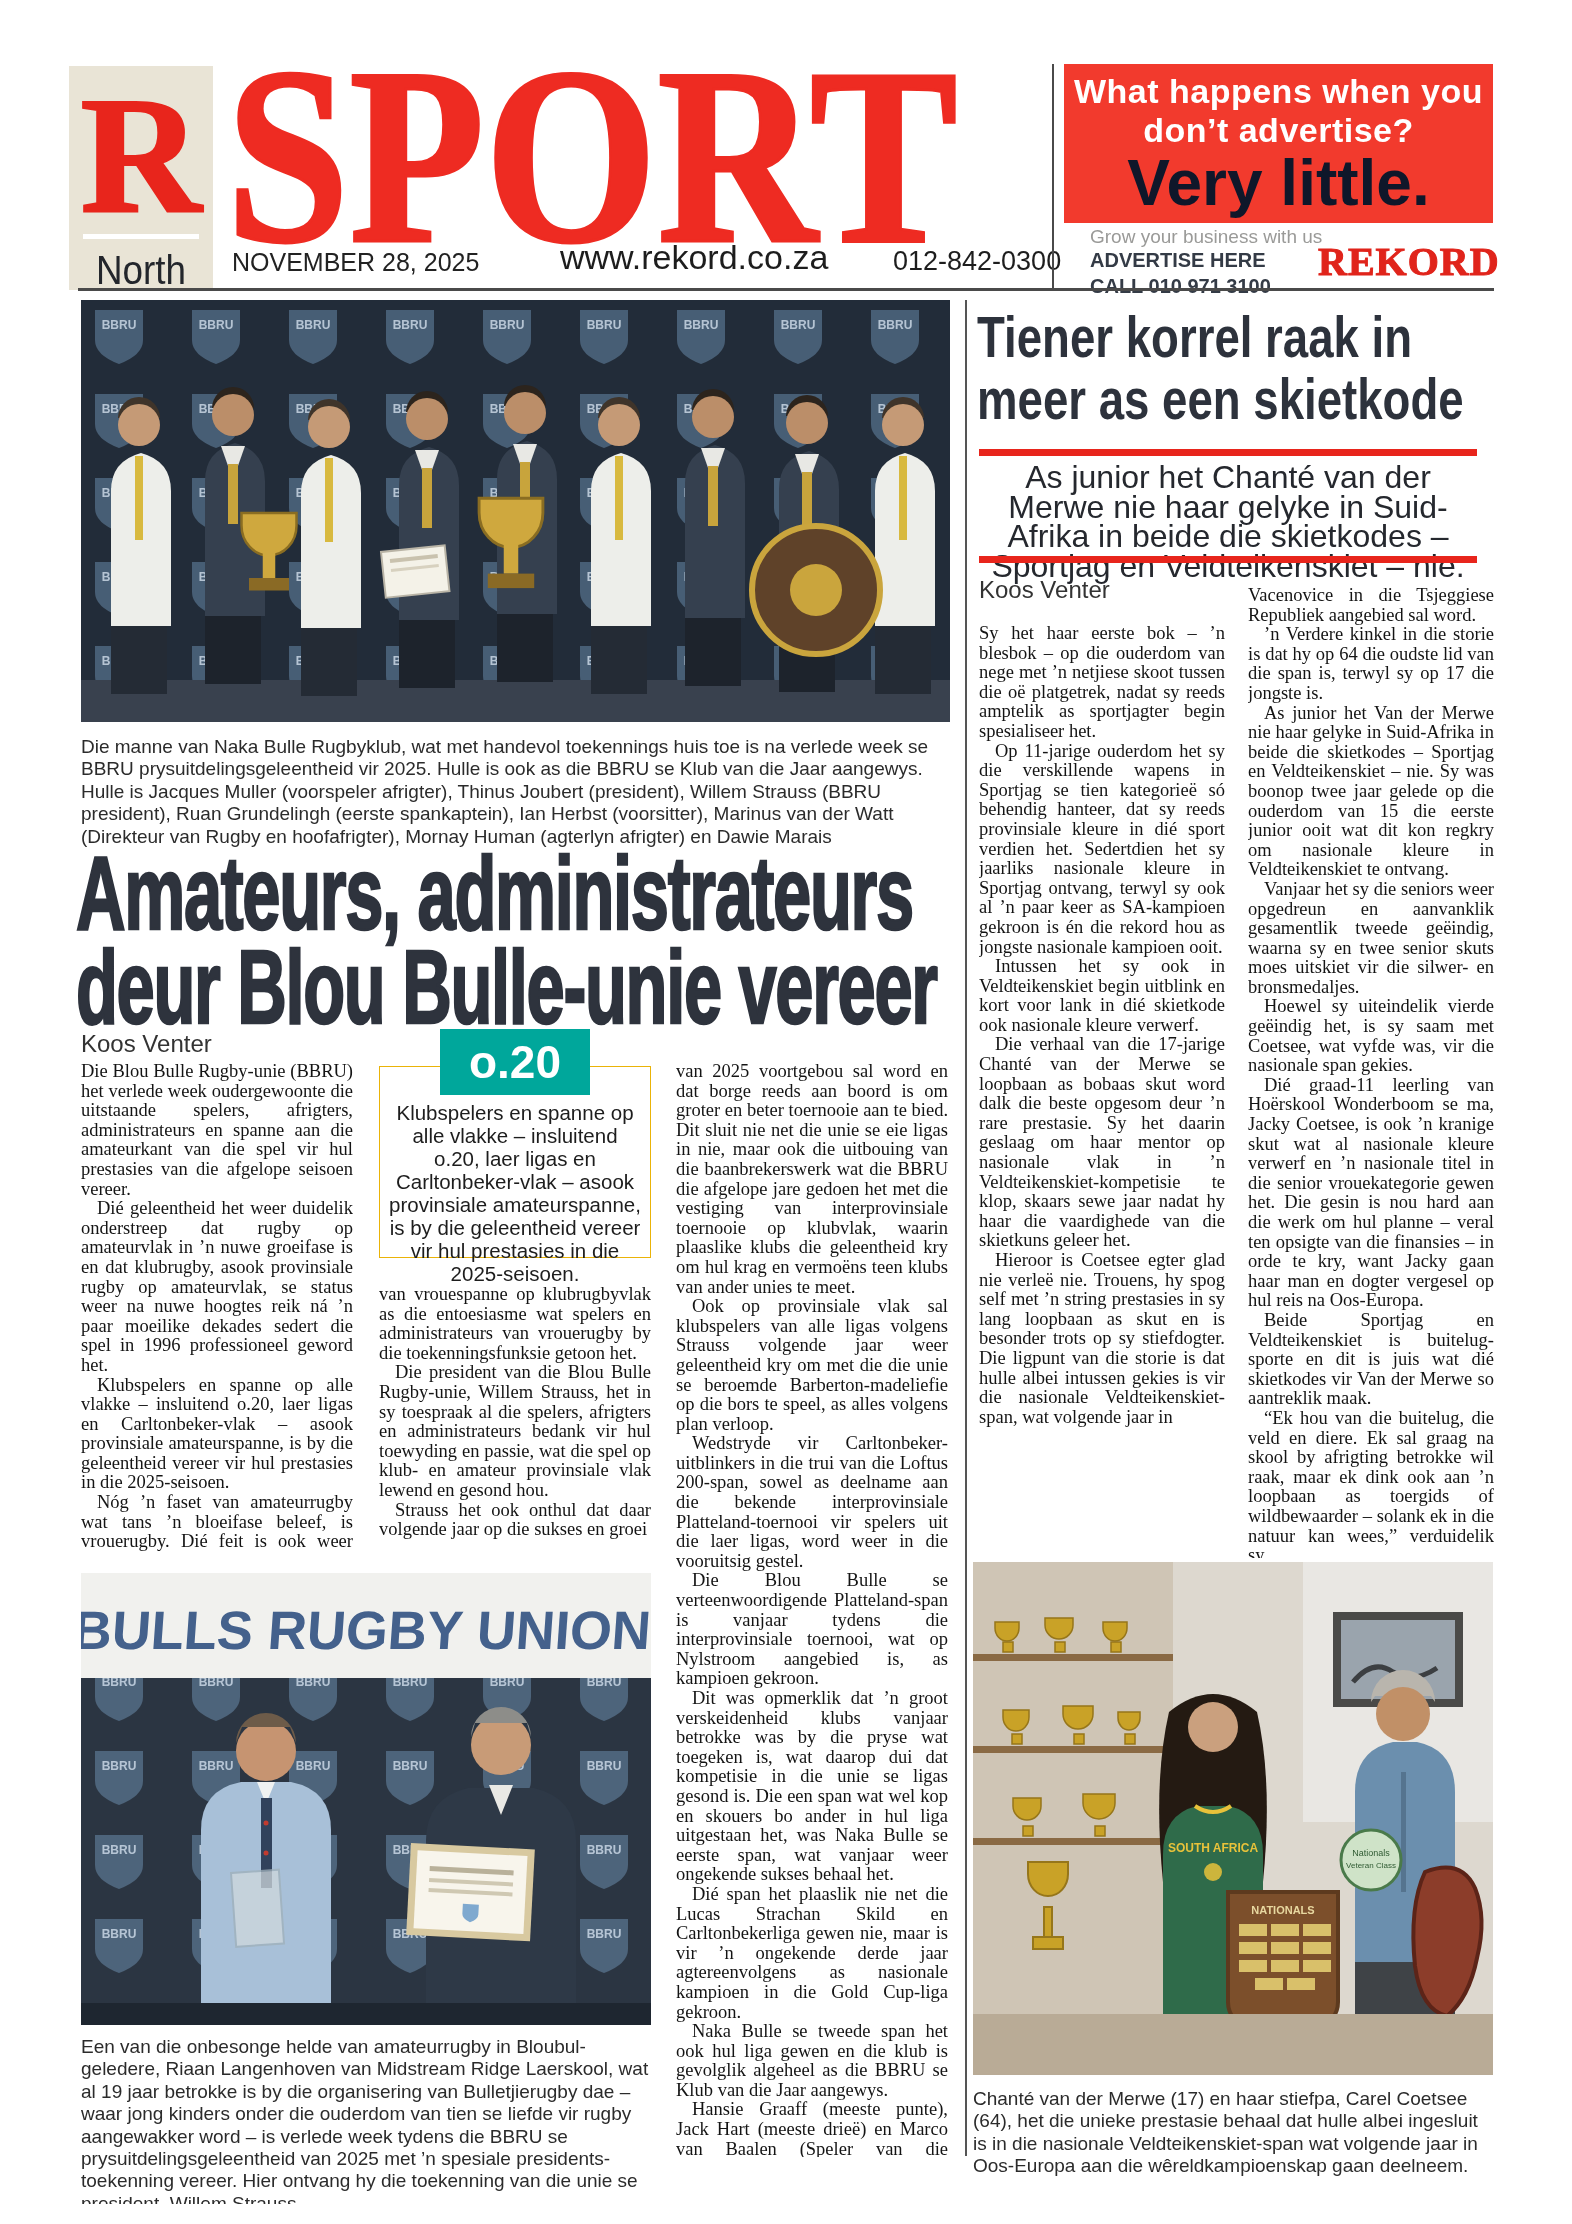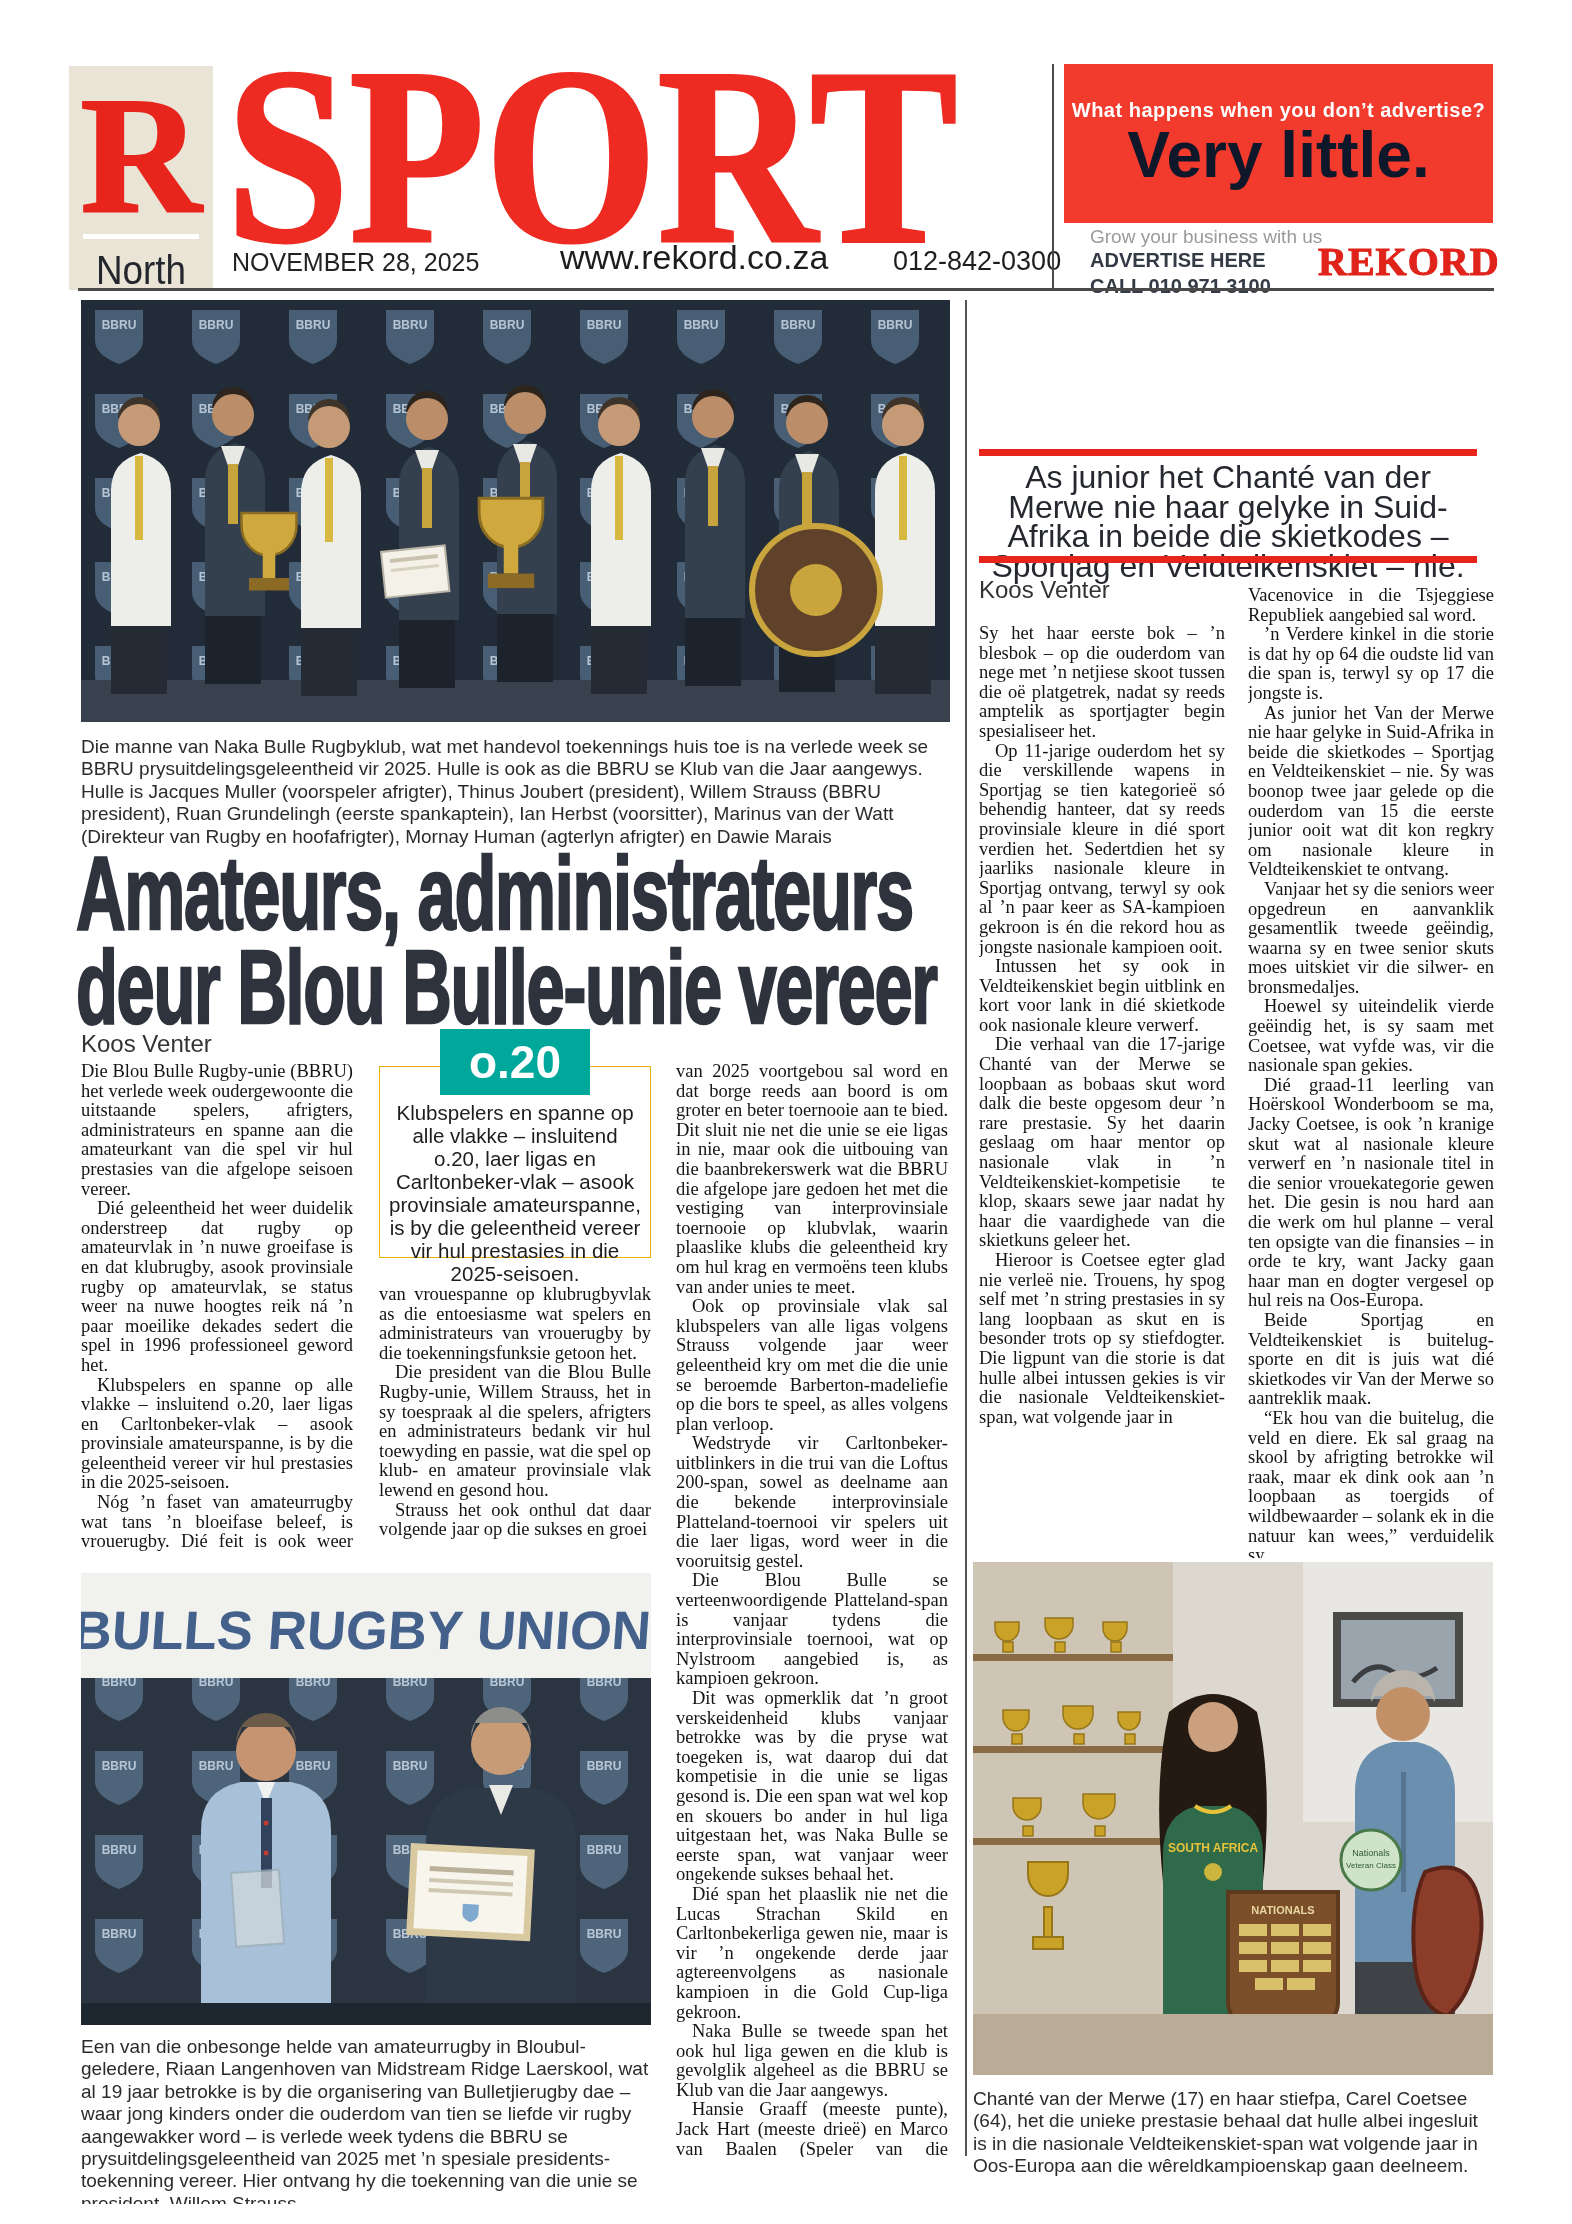--- a/index.html
+++ b/index.html
@@ -16,21 +16,21 @@
   .sport{left:226px;top:30px;font-family:"Liberation Serif",serif;font-weight:bold;
          font-size:252px;line-height:252px;color:#ee2b22;-webkit-text-stroke:3px #ee2b22;
          transform:scaleX(.88);transform-origin:0 0;white-space:nowrap;}
   .dateline{left:232px;top:248px;font-size:25px;color:#222;}
   .url{left:560px;top:238px;font-size:34px;color:#1d1d1d;}
   .phone{left:893px;top:246px;font-size:27px;color:#1d1d1d;}
   .hdr-rule{left:78px;top:288px;width:1416px;height:3px;background:#4a4a4a;}
   .hdr-div{left:1052px;top:64px;width:2px;height:226px;background:#4a4a4a;}
   .adbox{left:1064px;top:64px;width:429px;height:159px;background:#f23a2d;color:#fff;
          display:flex;flex-direction:column;align-items:center;justify-content:center;text-align:center;}
-  .adq{font-weight:bold;font-size:20px;letter-spacing:.5px;text-align:right;}
+  .adq{font-weight:bold;font-size:34px;letter-spacing:.5px;}
   .ada{font-weight:bold;font-size:64px;line-height:66px;color:#0f172a;}
   .adsub{left:1090px;top:226px;line-height:1;}
   .adsub .t1{font-size:19px;color:#9a9a98;line-height:21px;}
   .adsub .t2,.adsub .t3{font-size:20px;font-weight:bold;color:#343b46;line-height:26px;}
   .rekord{left:1318px;top:238px;font-family:"Liberation Serif",serif;font-weight:bold;
           font-size:40px;color:#e0241b;letter-spacing:1px;-webkit-text-stroke:1px #e0241b;}
   
   .caption{font-size:19px;line-height:22.4px;color:#2b2b2b;overflow:hidden;}
   .headline1{left:76px;top:846px;width:880px;color:#2e333d;}
   .headline1 span{display:block;font-weight:bold;font-size:104px;line-height:94px;
@@ -212,20 +212,24 @@
           <path d="M55 58 h16 v10 q0 5 -8 8 q-8 -3 -8 -8 z" fill="#7fa9cf"></path>
         </g>
       </g>
       <rect y="430" width="570" height="22" fill="#1e2630"></rect>
     </svg>
   </div>
   <div class="abs caption" style="left:81px;top:2036px;width:574px;height:168px;">Een van die onbesonge helde van amateurrugby in Bloubul-geledere, Riaan Langenhoven van Midstream Ridge Laerskool, wat al 19 jaar betrokke is by die organisering van Bulletjierugby dae – waar jong kinders onder die ouderdom van tien se liefde vir rugby aangewakker word – is verlede week tydens die BBRU se prysuitdelingsgeleentheid van 2025 met ’n spesiale presidents-toekenning vereer. Hier ontvang hy die toekenning van die unie se president, Willem Strauss.</div>
 
   <div class="abs story-div"></div>
 
+  <div class="abs headline2">
+    <span>Tiener korrel raak in</span>
+    <span>meer as een skietkode</span>
+  </div>
   <div class="abs redrule" style="top:449px;"></div>
   <div class="abs standfirst">As junior het Chanté van der Merwe nie haar gelyke in Suid-Afrika in beide die skietkodes – Sportjag en Veldteikenskiet – nie.</div>
   <div class="abs redrule" style="top:556px;"></div>
   <div class="abs byline" style="left:979px;top:576px;">Koos Venter</div>
 
   <div class="abs serifcol" style="left:979px;top:608px;width:246px;height:936px;margin-top:16px;">
       <p>Sy het haar eerste bok – ’n blesbok – op die ouderdom van nege met ’n netjiese skoot tussen die oë platgetrek, nadat sy reeds amptelik as sportjagter begin spesialiseer het.</p>
       <p>Op 11-jarige ouderdom het sy die verskillende wapens in Sportjag se tien kategorieë só behendig hanteer, dat sy reeds provinsiale kleure in dié sport verdien het. Sedertdien het sy jaarliks nasionale kleure in Sportjag ontvang, terwyl sy ook al ’n paar keer as SA-kampioen gekroon is én die rekord hou as jongste nasionale kampioen ooit.</p>
       <p>Intussen het sy ook in Veldteikenskiet begin uitblink en kort voor lank in dié skietkode ook nasionale kleure verwerf.</p>
       <p>Die verhaal van die 17-jarige Chanté van der Merwe se loopbaan as bobaas skut word dalk die beste opgesom deur ’n rare prestasie. Sy het daarin geslaag om haar mentor op nasionale vlak in ’n Veldteikenskiet-kompetisie te klop, skaars sewe jaar nadat hy haar die vaardighede van die skietkuns geleer het.</p>

